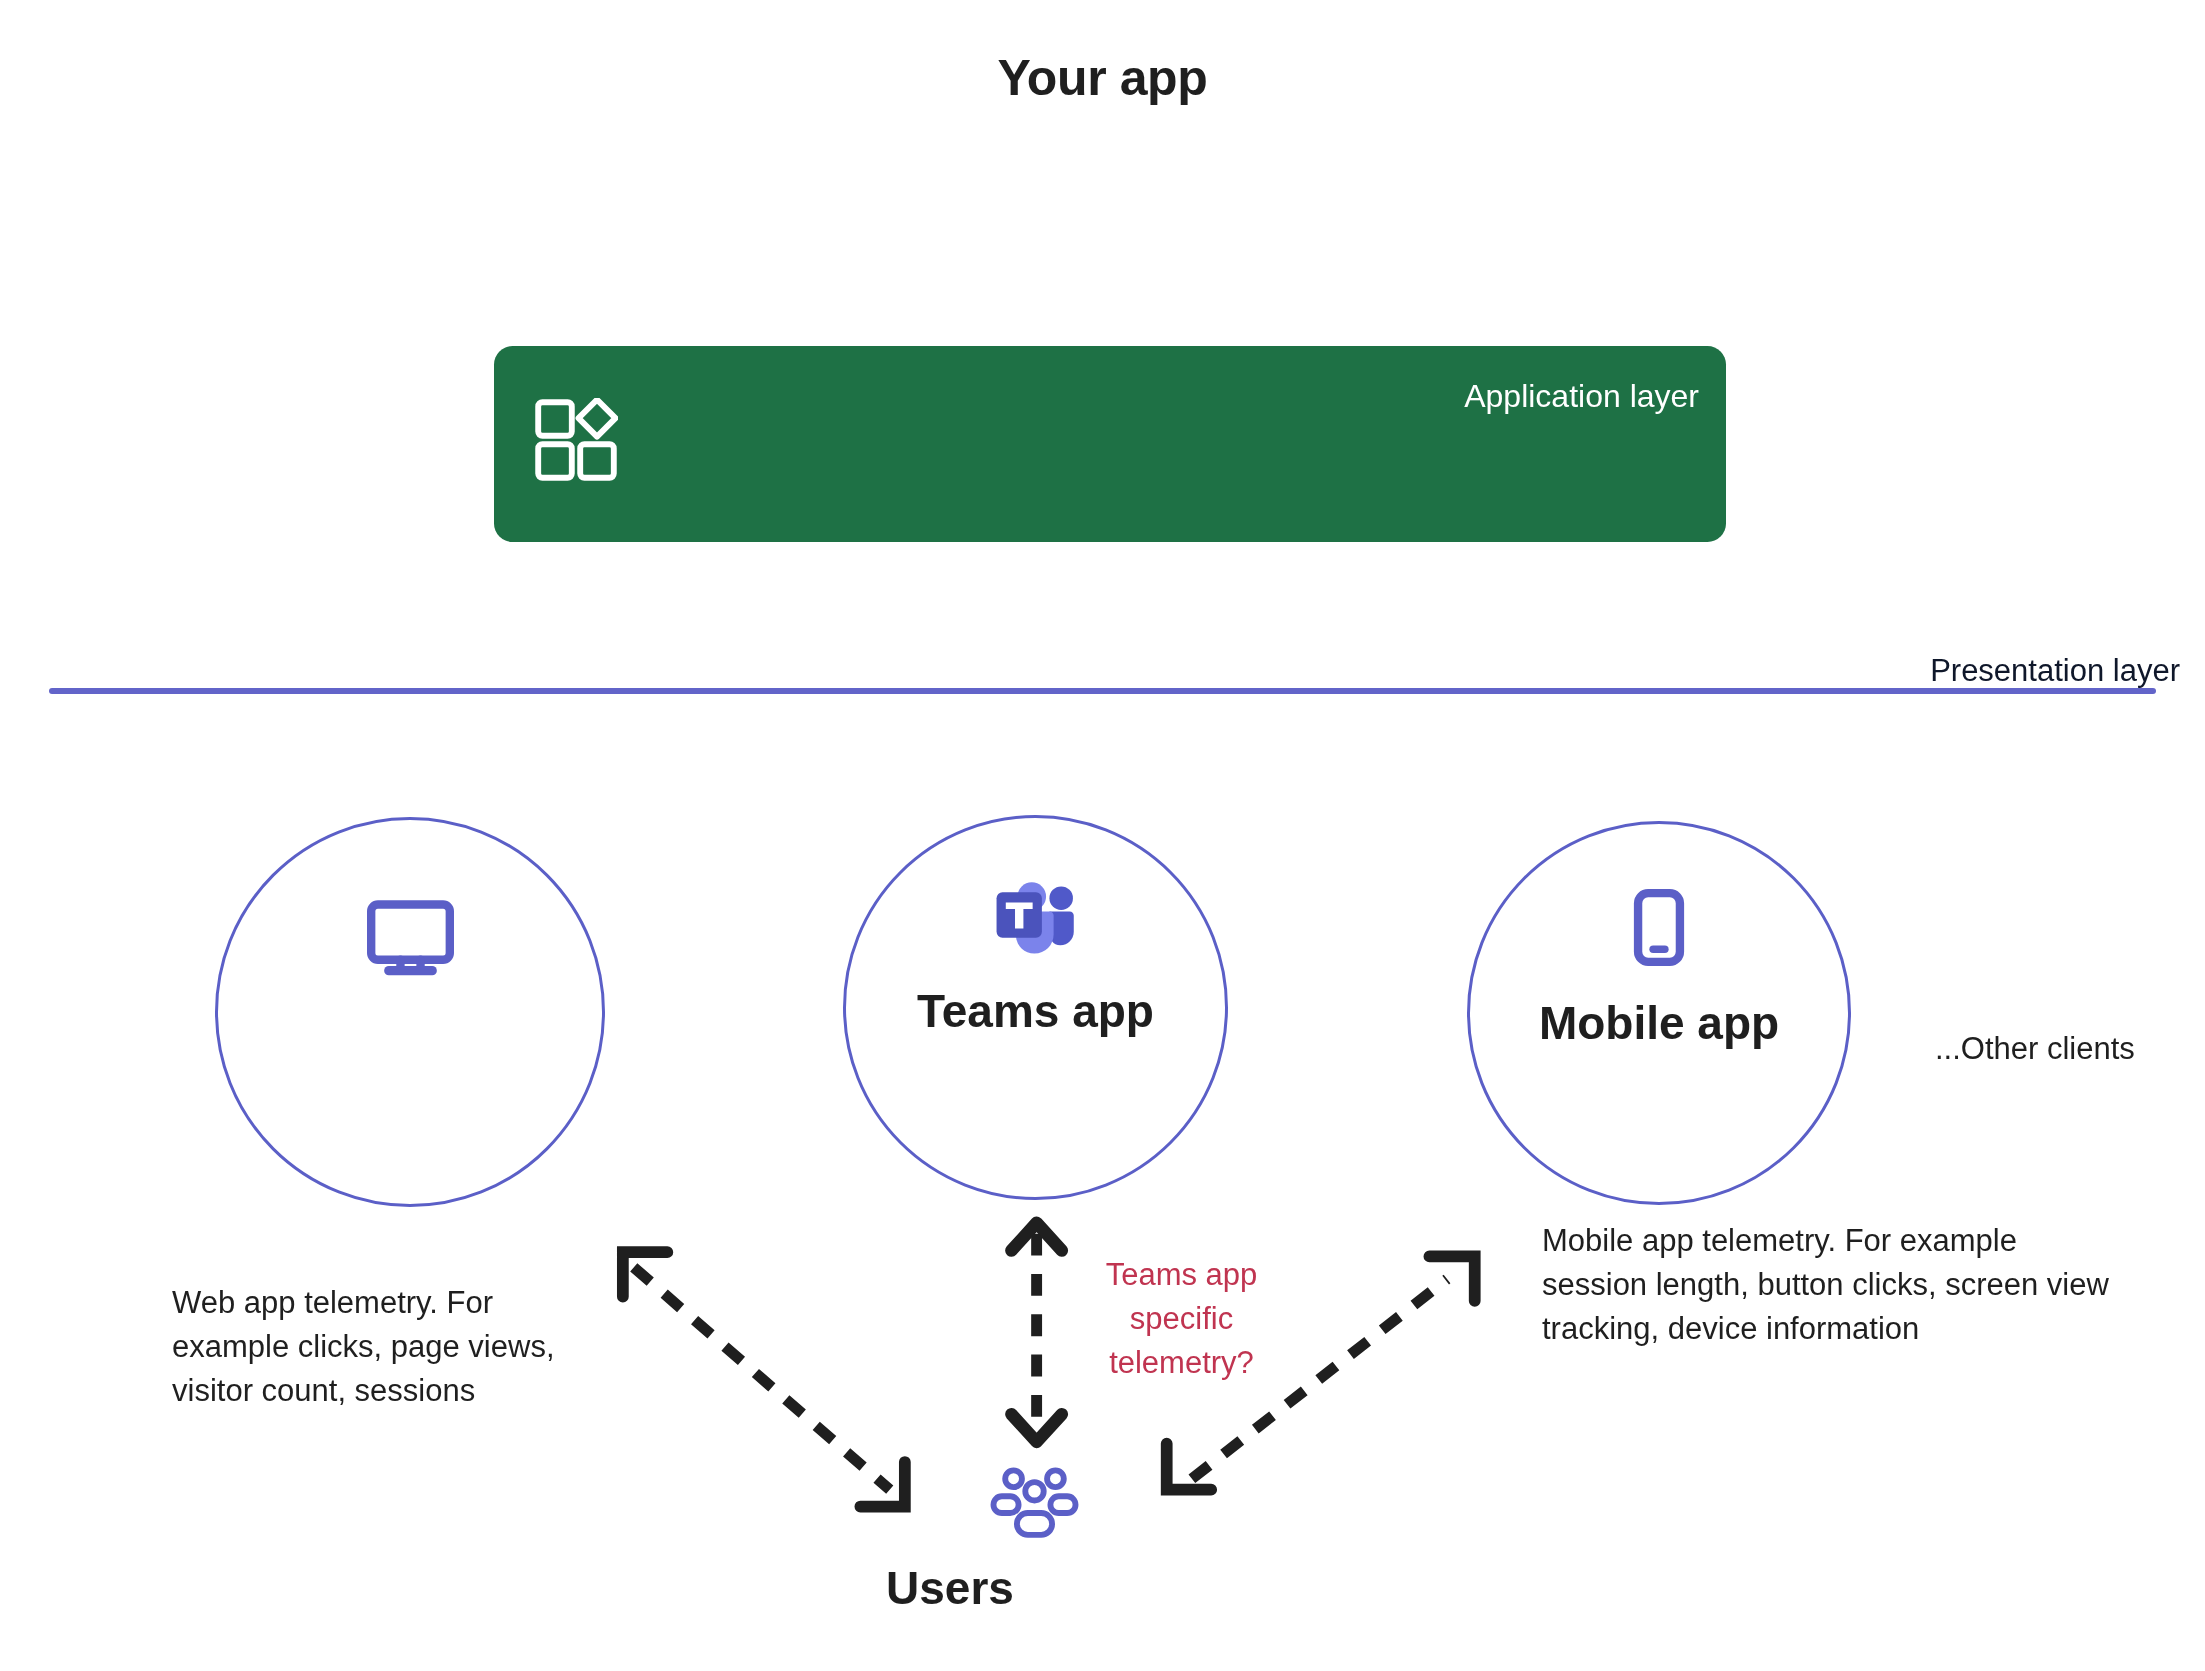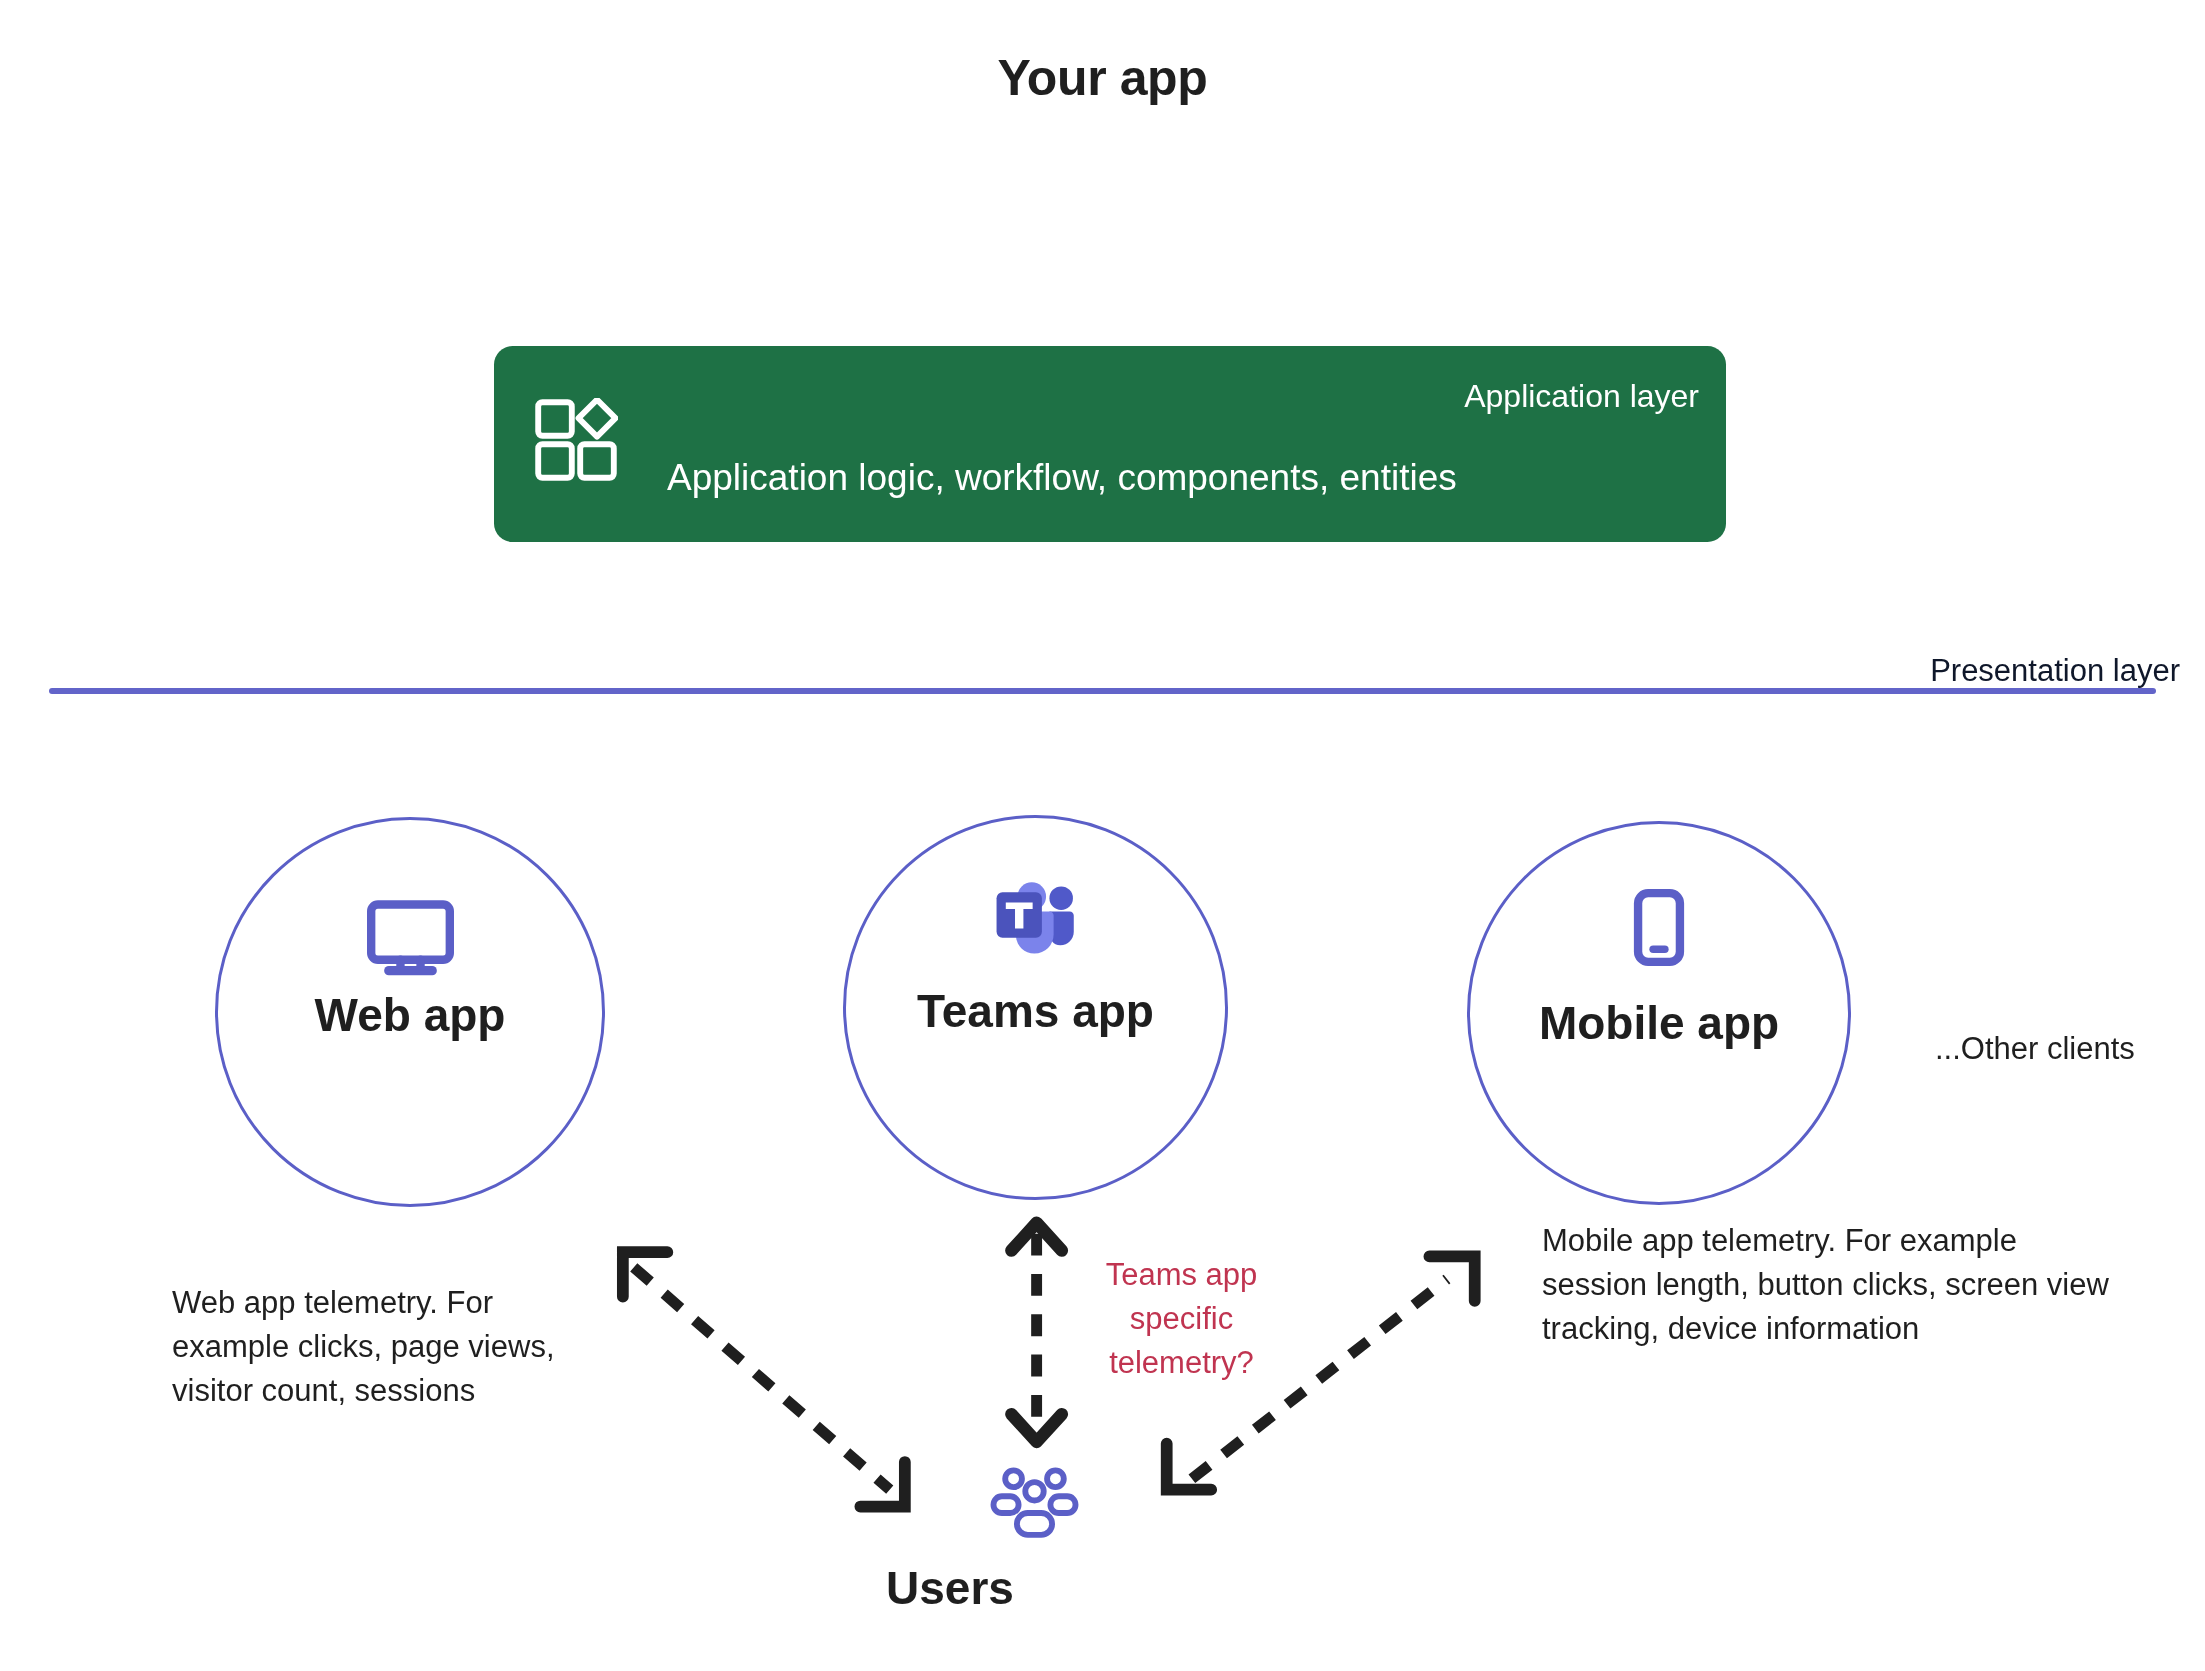--- a/index.html
+++ b/index.html
@@ -211,36 +211,34 @@
   <div class="abs layer-bar" id="app-layer-bar">
     <span class="layer-icon" id="app-layer-icon">
       <svg width="84" height="84" viewBox="0 0 100 100" fill="none">
         <rect x="5" y="5" width="40" height="40" rx="5" stroke="#ffffff" stroke-width="7"></rect>
         <rect x="5" y="55" width="40" height="40" rx="5" stroke="#ffffff" stroke-width="7"></rect>
         <rect x="55" y="55" width="40" height="40" rx="5" stroke="#ffffff" stroke-width="7"></rect>
         <path d="M75 2 L97 24 L75 46 L53 24 Z" stroke="#ffffff" stroke-width="7" fill="none" stroke-linejoin="round"></path>
       </svg>
     </span>
     <div class="layer-name" id="app-layer-name">Application layer</div>
-    <div class="layer-desc" id="app-layer-desc">Application logic, workflow, components, entities</div>
   </div>
 
 
   <div class="abs" id="presentation-layer-label">Presentation layer</div>
   <div class="abs" id="presentation-divider"></div>
 
   <div class="abs client-circle" id="web-circle">
     <span class="circle-icon">
       <svg width="87" height="76" viewBox="0 0 104 90" fill="none">
         <rect x="5" y="5" width="94" height="66" rx="8" stroke="#5B5FC7" stroke-width="10"></rect>
         <path d="M40 71 V80 M64 71 V80" stroke="#5B5FC7" stroke-width="10" stroke-linecap="round"></path>
         <path d="M26 84 H78" stroke="#5B5FC7" stroke-width="11" stroke-linecap="round"></path>
       </svg>
     </span>
-    <div class="circle-label">Web app</div>
   </div>
 
   <div class="abs client-circle" id="teams-circle">
     <span class="circle-icon">
       <svg width="94" height="84" viewBox="0 0 112 100" fill="none">
 
         <circle cx="51" cy="22" r="17" fill="#7B83EB"></circle>
 
         <circle cx="86" cy="24" r="14" fill="#5059C9"></circle>
 

